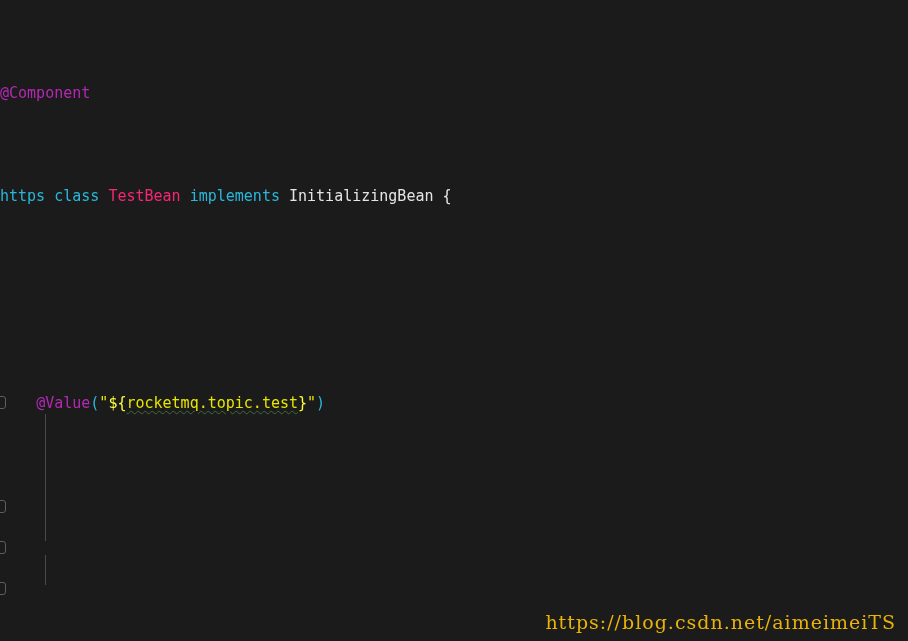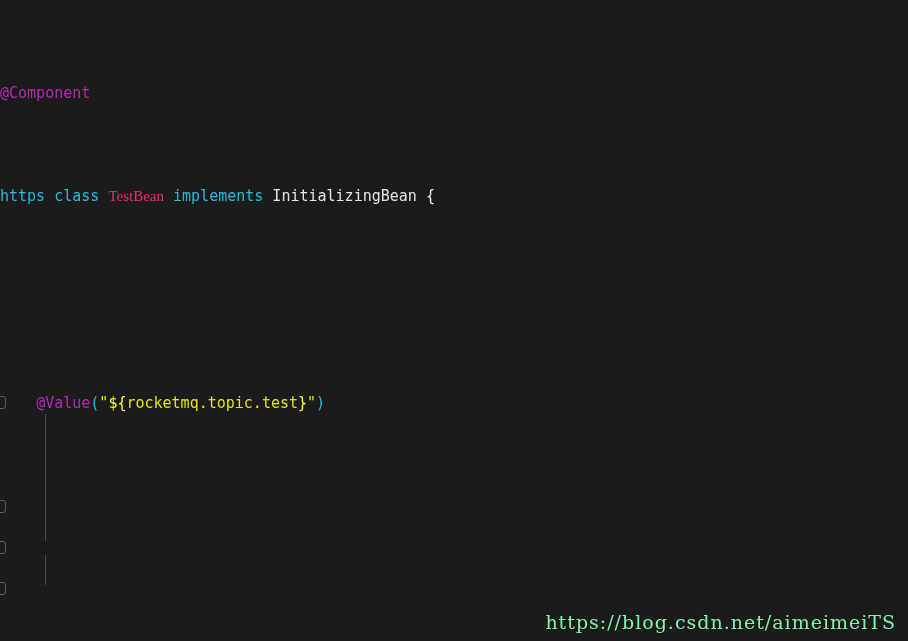--- a/index.html
+++ b/index.html
@@ -53,46 +53,47 @@
     letter-spacing: 0px;
   }
   .ln {
     height: 20.7px;
     white-space: pre;
   }
 
   
   .anno      { color: #b429b4; }  
   .kw        { color: #29b8db; }              
-  .type      { color: #f92672; font-family: Liberation Serif, serif; }              
+  .type      { color: #f92672; }              
   .type2     { color: #e5e5e5; }              
   .var       { color: #29b8db; }              
   .semi      { color: #e08c28; }              
   .paren     { color: #29b8db; }              
   .str       { color: #e6e600; }              
   .strx      { color: #fdfd3a; }
   .brace1    { color: #e8e8e8; }
 
   
   .squig {
+    text-decoration: underline;
     text-decoration-style: wavy;
     text-decoration-color: #3d6b3d;
     text-decoration-thickness: 1px;
     text-underline-offset: 2px;
   }
 
   
   #watermark {
     position: absolute;
     right: 12px;
     bottom: 8px;
     font-family: "DejaVu Serif", "Liberation Serif", serif;
     font-size: 19px;
     letter-spacing: 1px;
-    color: #86efac;
+    color: #eab308;
     user-select: none;
   }
 </style>
 </head>
 <body>
 
 <div id="screen">
 
   <div id="gutter">
     <div class="fold" style="top:396px;"></div>

